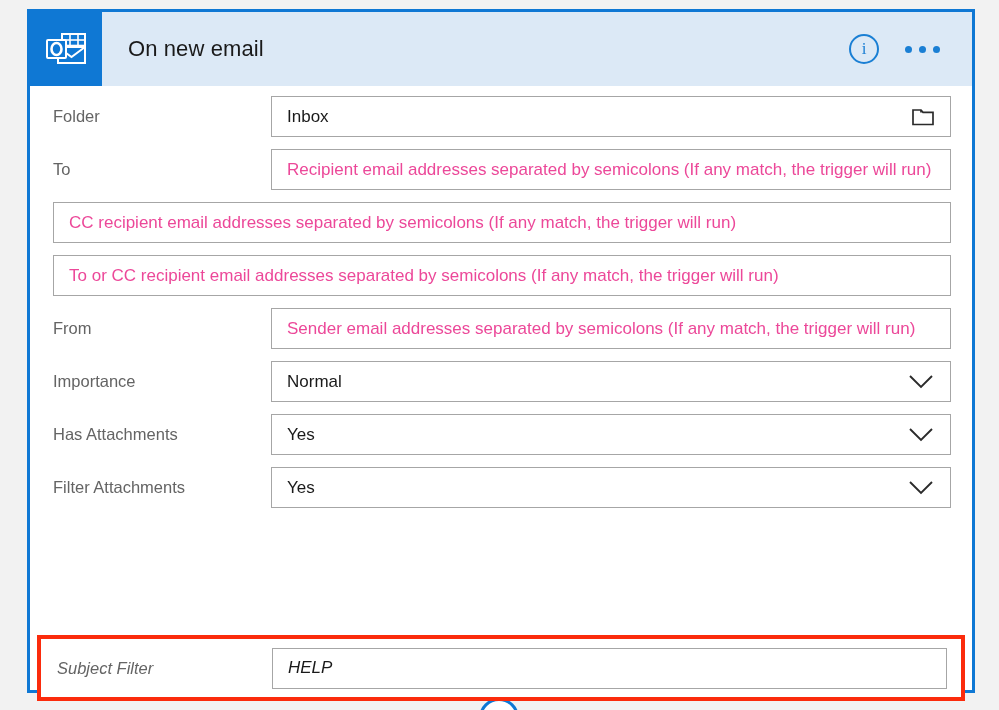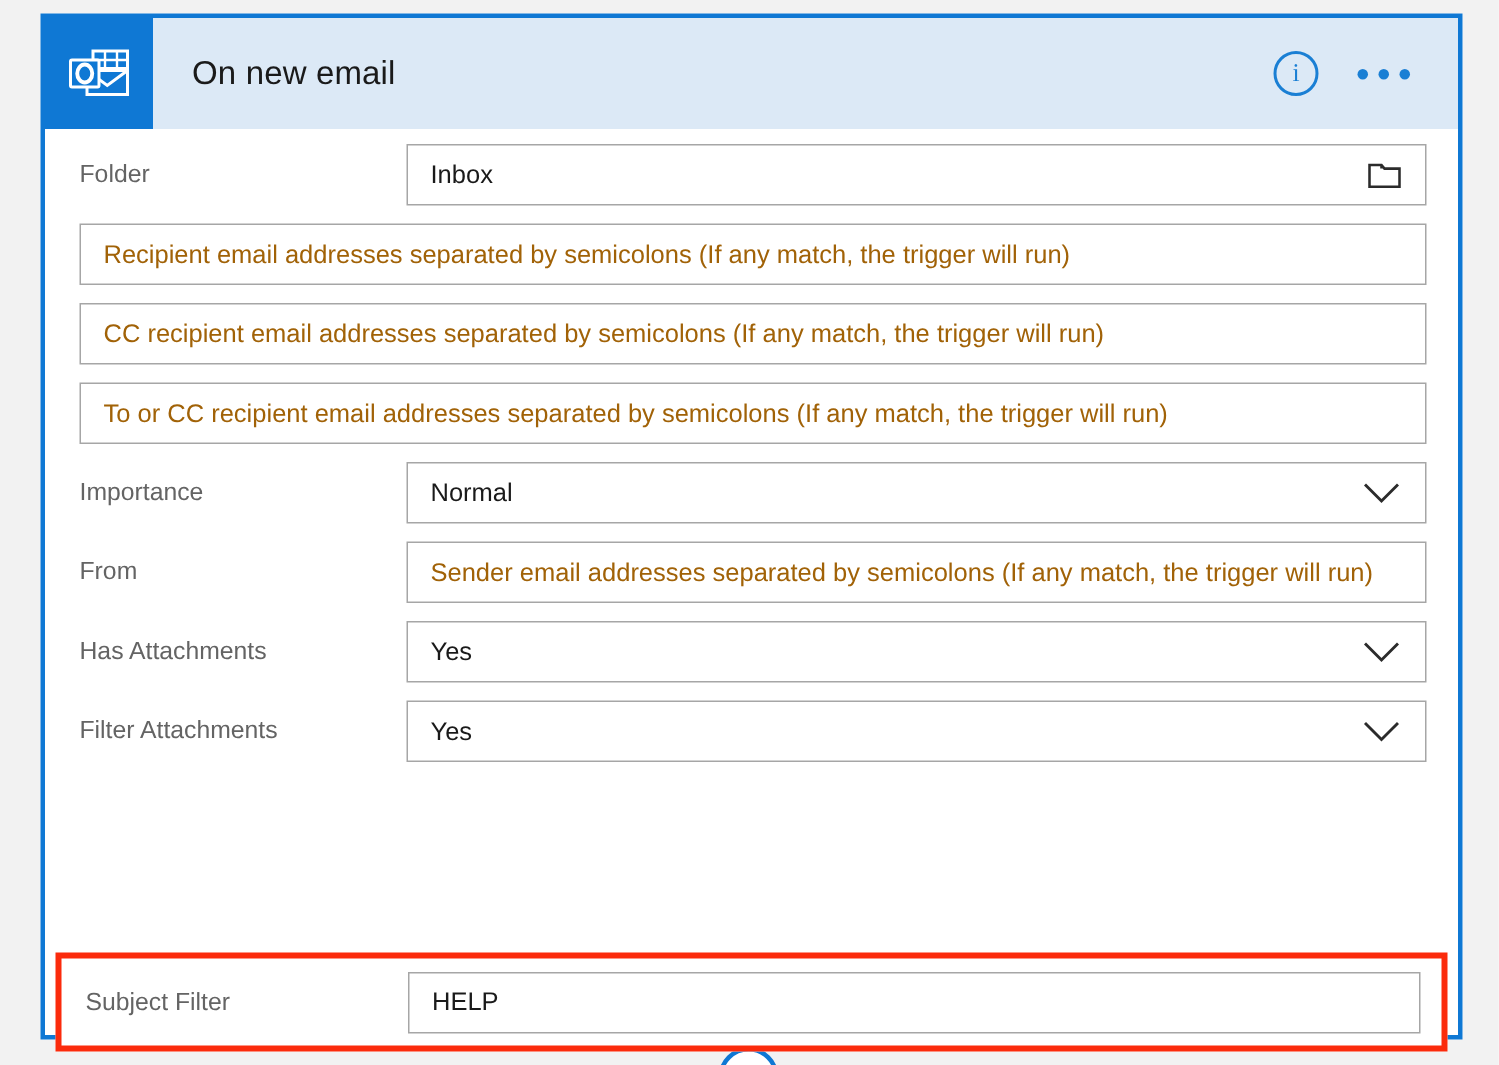--- a/index.html
+++ b/index.html
@@ -156,21 +156,21 @@
   }
   .field-control.selectish { cursor: pointer; gap: 48px; }
 
   .field-text {
     font-size: 17px;
     color: #1a1a1a;
     padding-left: 15px;
     white-space: nowrap;
   }
   .field-text.placeholder {
-    color: #a16207;
+    color: #ec4899;
     padding-right: 0;
   }
 
   .ctrl-icon {
     margin-left: auto;
     flex: 0 0 auto;
     padding-right: 16px;
     display: flex;
     align-items: center;
     color: #3a3a3a;
@@ -182,20 +182,21 @@
     position: absolute;
     left: 7px;
     right: 7px;
     top: 549px;
     height: 66px;
     border: 4px solid #fb2b0c;
     box-sizing: border-box;
     background: #ffffff;
     display: flex;
     align-items: center;
+    font-style: italic;
   }
   .highlight-wrap .field-row {
     height: 100%;
     width: 100%;
     padding-left: 16px;
     padding-right: 14px;
   }
   .highlight-wrap .field-label { flex: 0 0 215px; width: 215px; }
 </style>
 </head>
@@ -250,57 +251,58 @@
           <span class="ctrl-icon">
             <svg width="22" height="19" viewBox="0 0 22 19">
               <path d="M1 3 H9 L11 5.4 H21 V17.5 H1 Z" fill="none" stroke="#2b2b2b" stroke-width="1.7"></path>
               <path d="M9 3 V5.4" fill="none" stroke="#2b2b2b" stroke-width="1.7"></path>
             </svg>
           </span>
         </div>
       </div>
 
       <div class="field-row">
+        <div class="field-label">To</div>
         <div class="field-control">
           <span class="field-text placeholder">Recipient email addresses separated by semicolons (If any match, the trigger will run)</span>
         </div>
       </div>
 
       <div class="field-row">
         <div class="field-control">
           <span class="field-text placeholder">CC recipient email addresses separated by semicolons (If any match, the trigger will run)</span>
         </div>
       </div>
 
       <div class="field-row">
         <div class="field-control">
           <span class="field-text placeholder">To or CC recipient email addresses separated by semicolons (If any match, the trigger will run)</span>
+        </div>
+      </div>
+
+      <div class="field-row">
+        <div class="field-label">From</div>
+        <div class="field-control">
+          <span class="field-text placeholder">Sender email addresses separated by semicolons (If any match, the trigger will run)</span>
         </div>
       </div>
 
       <div class="field-row">
         <div class="field-label">Importance</div>
         <div class="field-control selectish">
           <span class="field-text">Normal</span>
           <span class="ctrl-icon">
             <svg width="26" height="15" viewBox="0 0 26 15">
               <path d="M2 2 L13 13 L24 2" fill="none" stroke="#2b2b2b" stroke-width="1.9"></path>
             </svg>
           </span>
         </div>
       </div>
 
       <div class="field-row">
-        <div class="field-label">From</div>
-        <div class="field-control">
-          <span class="field-text placeholder">Sender email addresses separated by semicolons (If any match, the trigger will run)</span>
-        </div>
-      </div>
-
-      <div class="field-row">
         <div class="field-label">Has Attachments</div>
         <div class="field-control selectish">
           <span class="field-text">Yes</span>
           <span class="ctrl-icon">
             <svg width="26" height="15" viewBox="0 0 26 15">
               <path d="M2 2 L13 13 L24 2" fill="none" stroke="#2b2b2b" stroke-width="1.9"></path>
             </svg>
           </span>
         </div>
       </div>

